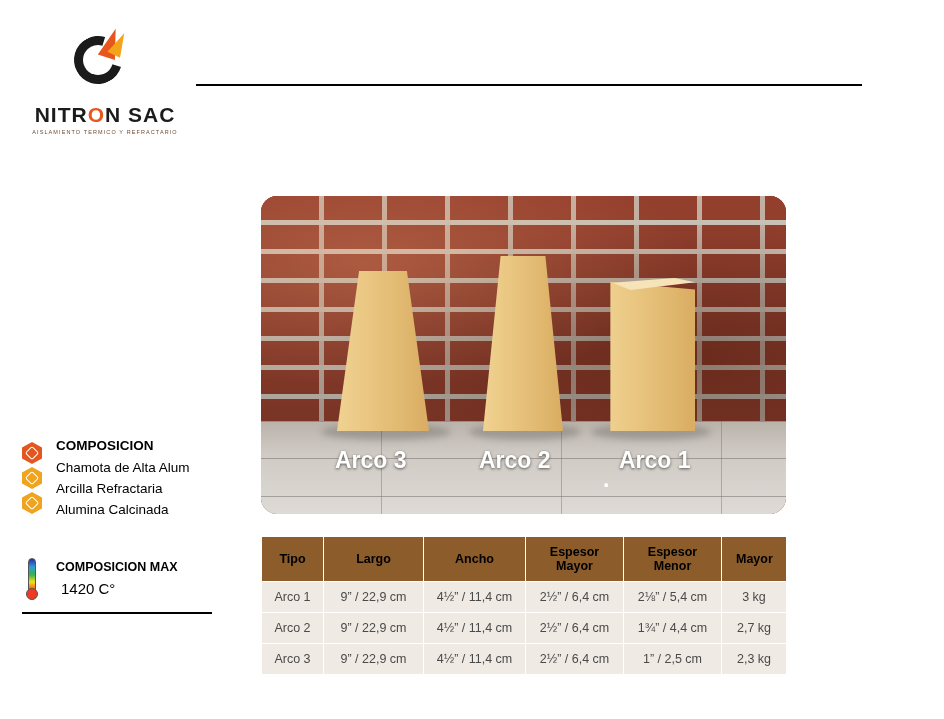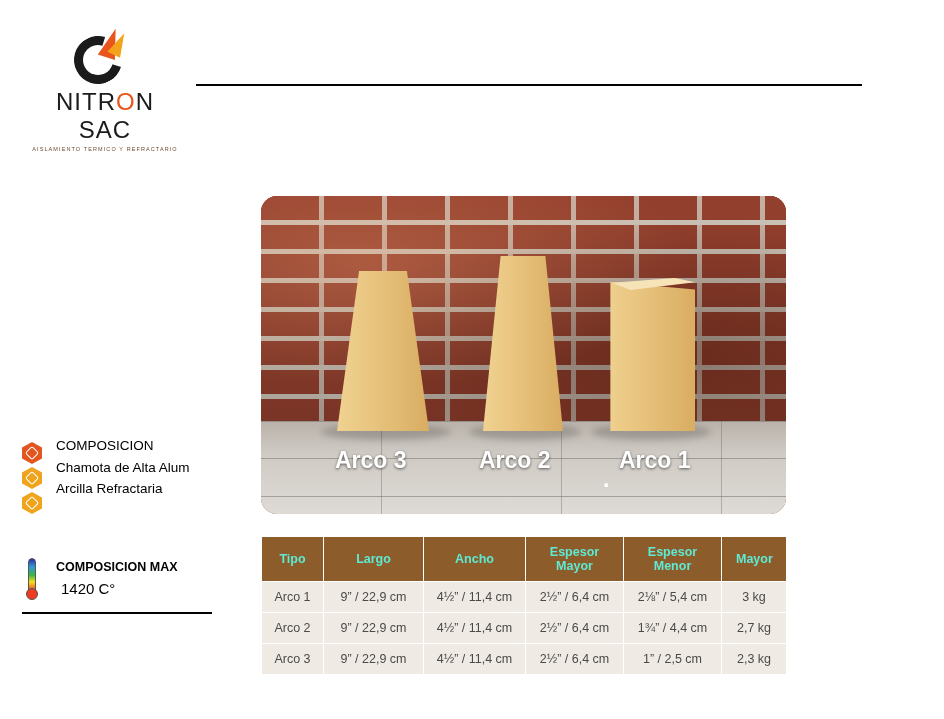--- a/index.html
+++ b/index.html
@@ -49,25 +49,25 @@
   .logo-flame2 {
     position: absolute;
     left: 44px; top: 4px;
     width: 0; height: 0;
     border-left: 7px solid transparent;
     border-right: 7px solid transparent;
     border-bottom: 24px solid #f4a41b;
     transform: rotate(26deg);
   }
   .logo-name {
-    font-size: 24px;
-    font-weight: normal;
+    font-size: 21px;
+    font-weight: bold;
     letter-spacing: 1px;
     color: #1b1b1b;
-    margin-top: 2px;
+    margin-top: 17px;
   }
   .logo-name .o-flame { color: #e8561e; }
   .logo-tag {
     font-size: 5.5px;
     letter-spacing: 1.1px;
     color: #6d4b2f;
     margin-top: 2px;
   }
 
   
@@ -113,21 +113,21 @@
     left: 5px; top: 6px;
     width: 10px; height: 10px;
     border: 1.4px solid #ffffff;
     border-radius: 2px;
     transform: rotate(45deg);
   }
   .comp-title {
     position: absolute;
     left: 34px; top: 0px;
     font-size: 13.5px;
-    font-weight: normal;
+    font-weight: bold;
     color: #000000;
   }
   .comp-list {
     position: absolute;
     left: 34px; top: 19px;
     font-size: 13.5px;
     line-height: 21px;
     color: #000000;
     white-space: nowrap;
   }
@@ -295,21 +295,21 @@
     left: 261px; top: 536px;
     width: 525px;
   }
   table {
     border-collapse: collapse;
     width: 525px;
     table-layout: fixed;
   }
   thead th {
     background: #8c5c2a;
-    color: #5eead4;
+    color: #000000;
     font-size: 12.5px;
     font-weight: bold;
     text-align: center;
     padding: 8px 14px;
     border: 1px solid #ffffff;
     line-height: 14px;
   }
   tbody td {
     background: #efeae4;
     color: #4a4a4a;
@@ -352,20 +352,21 @@
           <div class="inner"></div>
         </div>
       <div class="hex">
           <div class="inner"></div>
         </div>
     </div>
     <div class="comp-title">COMPOSICION</div>
     <div class="comp-list">
       <div>Chamota de Alta Alum</div>
       <div>Arcilla Refractaria</div>
+      <div>Alumina Calcinada</div>
     </div>
   </div>
 
   <div class="info-temp">
     <div class="thermo">
       <div class="thermo-body"></div>
       <div class="thermo-bulb"></div>
     </div>
     <div class="temp-title">COMPOSICION MAX</div>
     <div class="temp-value">1420 C°</div>

